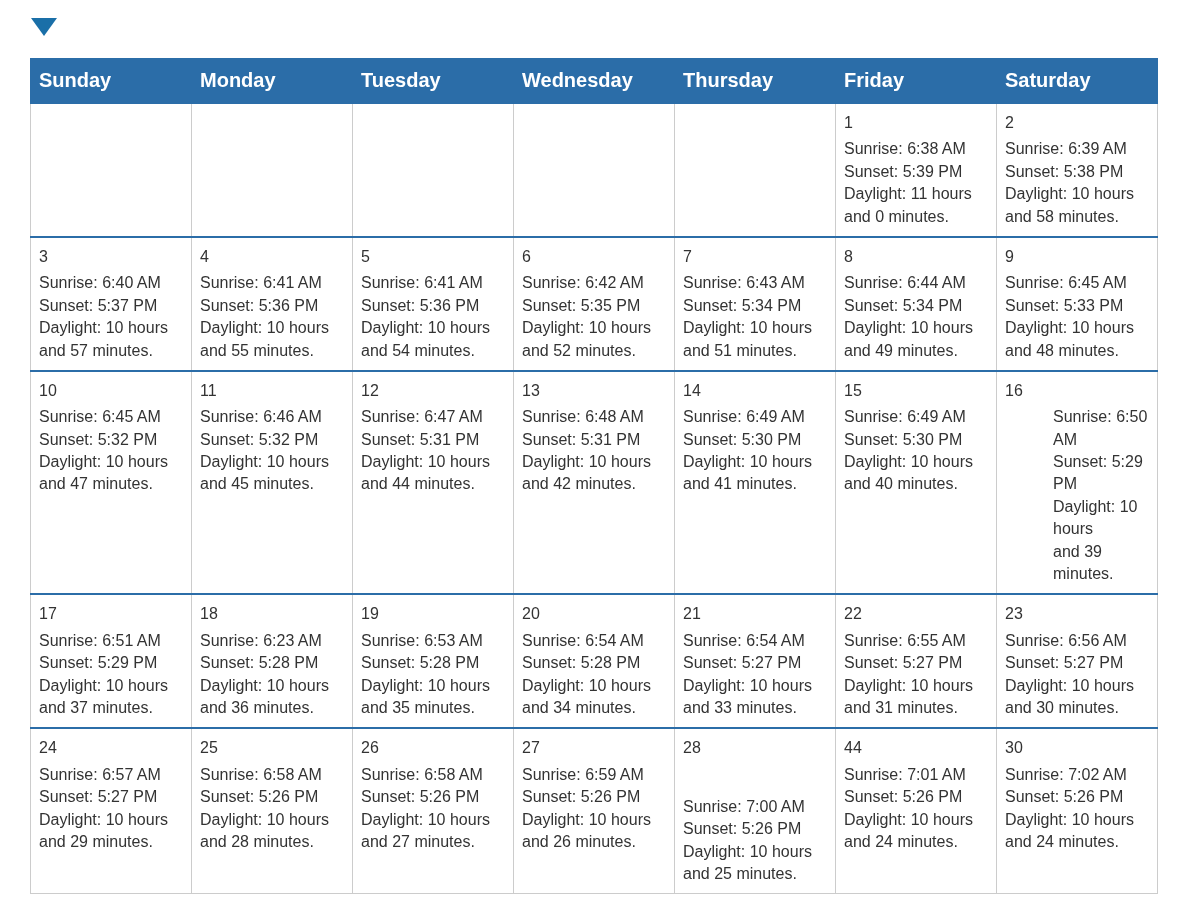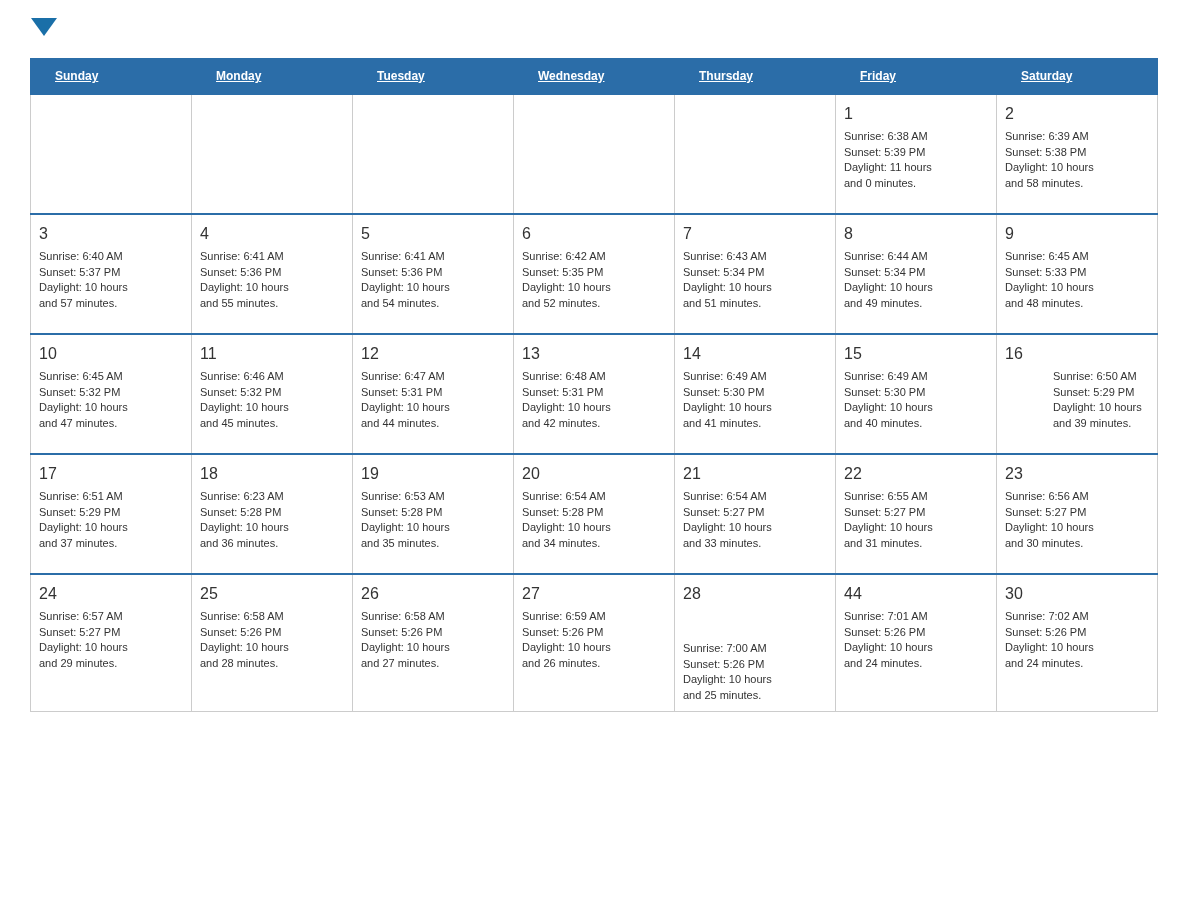--- a/index.html
+++ b/index.html
@@ -38,26 +38,25 @@
       margin-top: 6px;
     }
     .calendar {
       width: 100%;
       border-collapse: collapse;
       border: 1px solid #999;
     }
     .calendar th {
       background-color: #2b6da8;
       color: #ffffff;
-      font-size: 12px;
+      font-size: 20px;
       font-weight: bold;
-      padding: 10px 24px;
+      padding: 10px 8px;
       text-align: left;
       border: 1px solid #2b6da8;
-      text-decoration: underline;
     }
     .calendar td {
       vertical-align: top;
       padding: 8px;
       border: 1px solid #ccc;
       font-size: 13px;
       line-height: 1.4;
       width: 14.28%;
       min-height: 110px;
       height: 120px;
@@ -69,21 +68,21 @@
     .calendar tbody tr td {
       border-top: 2px solid #2b6da8;
     }
     .day-number {
       font-size: 16px;
       font-weight: normal;
       display: block;
       margin-bottom: 4px;
     }
     .day-info {
-      font-size: 11px;
+      font-size: 16px;
       color: #333;
     }
     .empty-cell {
       background: #f9f9f9;
     }
     .logo-wrapper {
       display: flex;
       align-items: baseline;
       font-size: 30px;
     }

